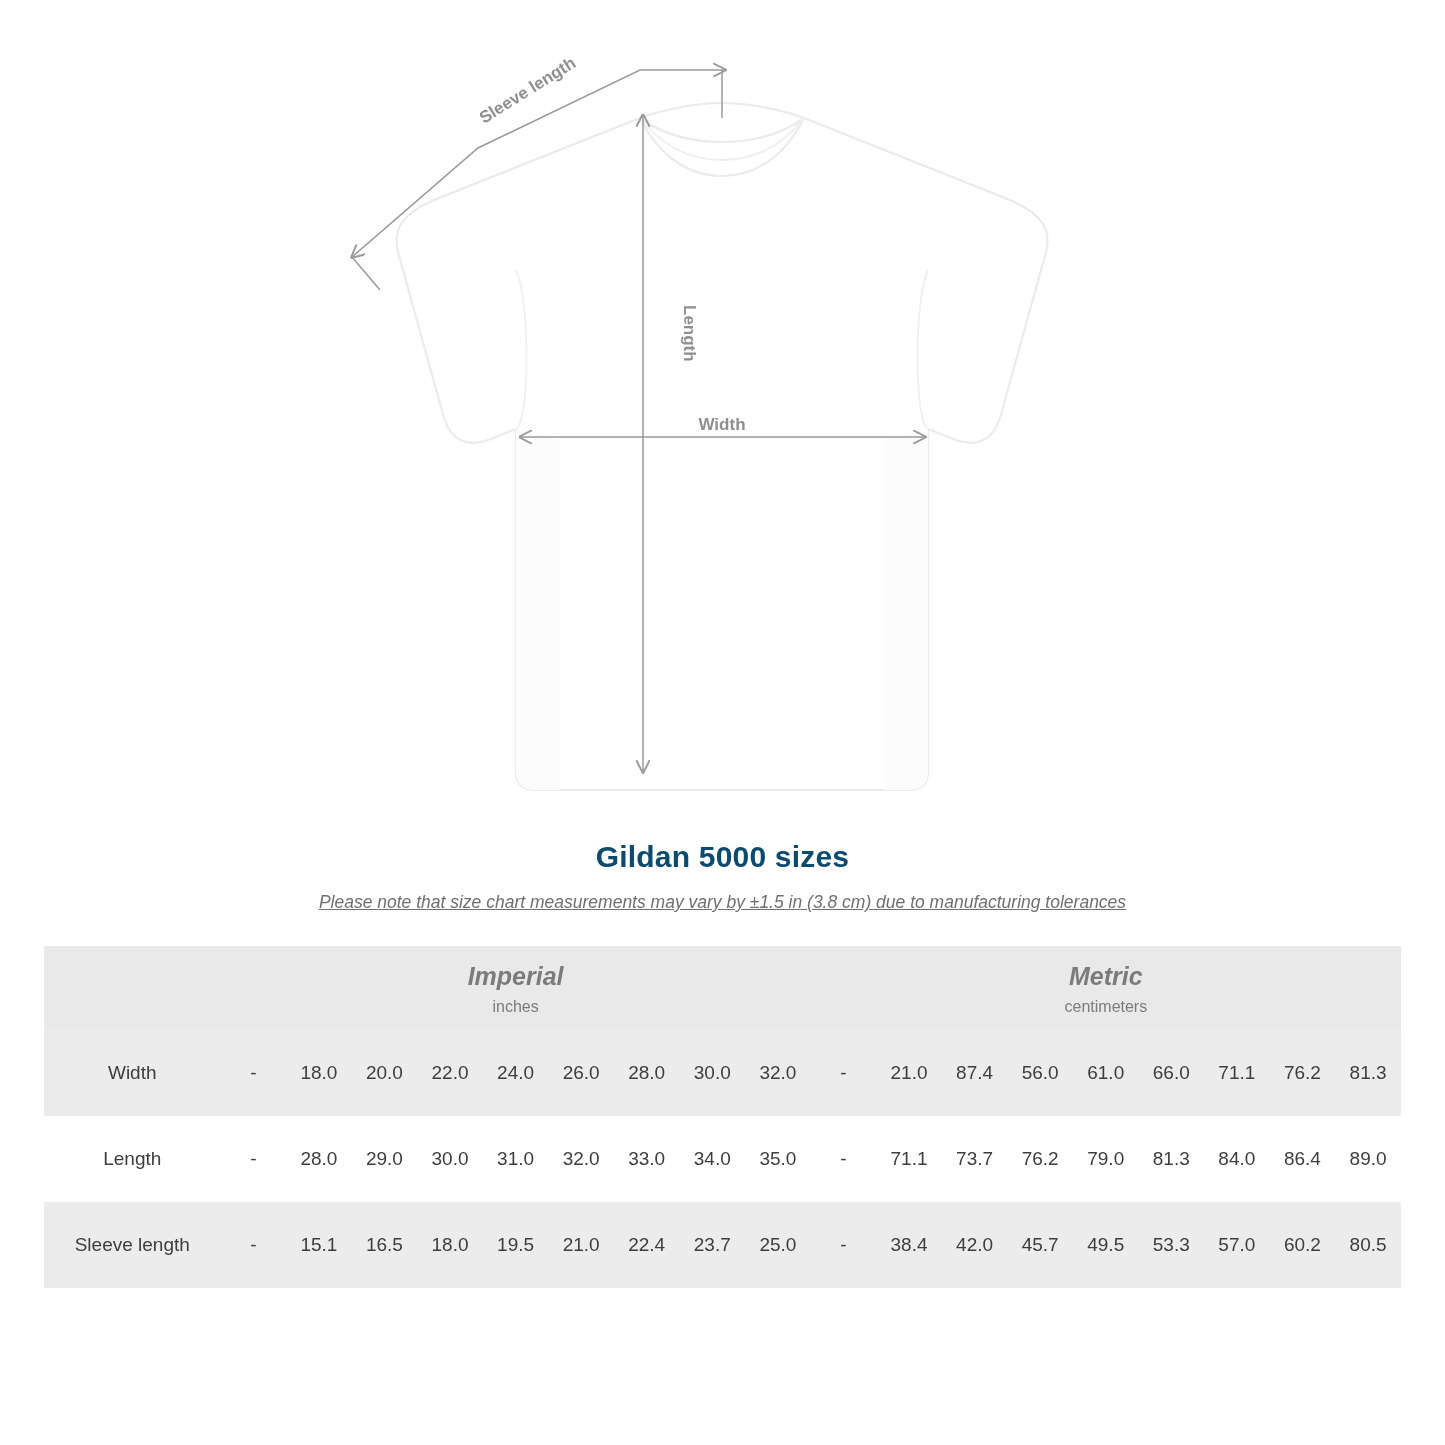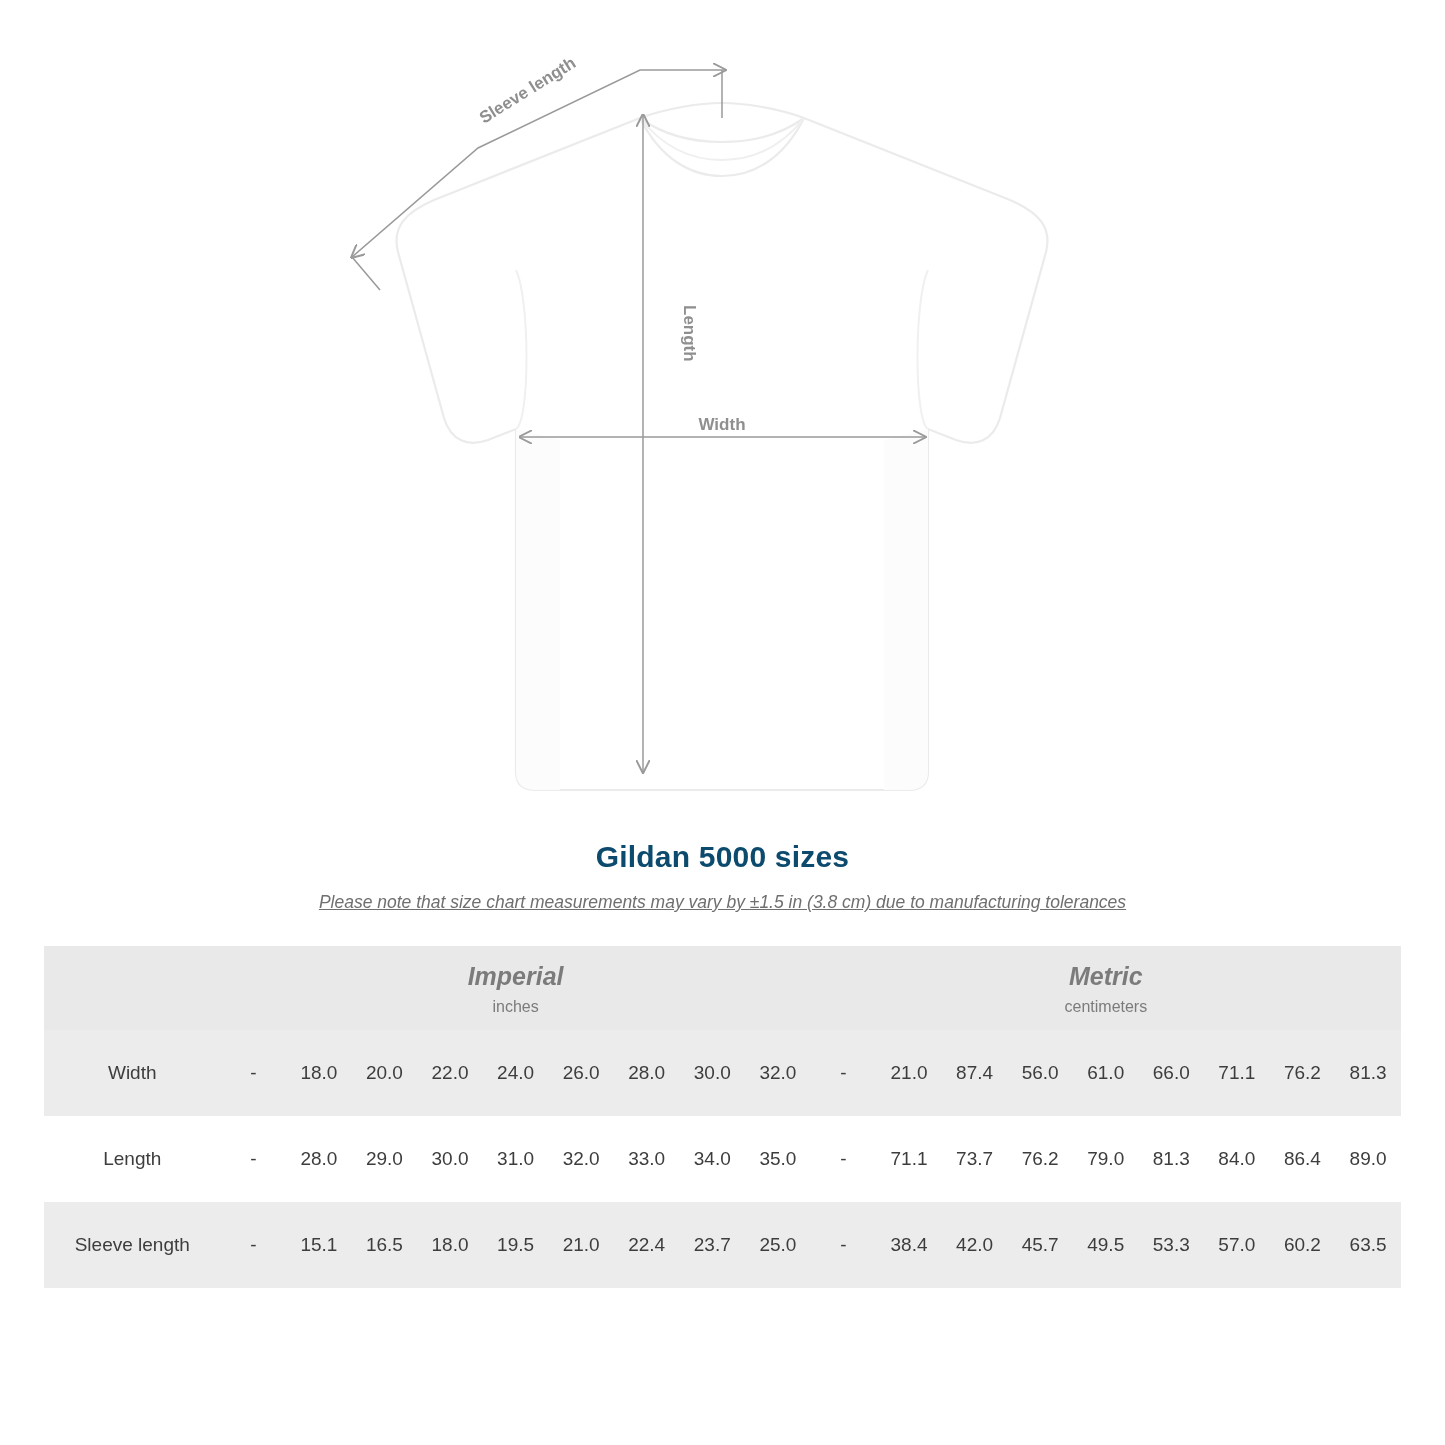--- a/index.html
+++ b/index.html
@@ -270,19 +270,19 @@
           <td>23.7</td>
           <td>25.0</td>
           <td>-</td>
           <td>38.4</td>
           <td>42.0</td>
           <td>45.7</td>
           <td>49.5</td>
           <td>53.3</td>
           <td>57.0</td>
           <td>60.2</td>
-          <td>63.5</td>
+          <td>80.5</td>
         </tr>
       </tbody>
     </table>
   </div>
 
 </div>
 
 </body></html>

